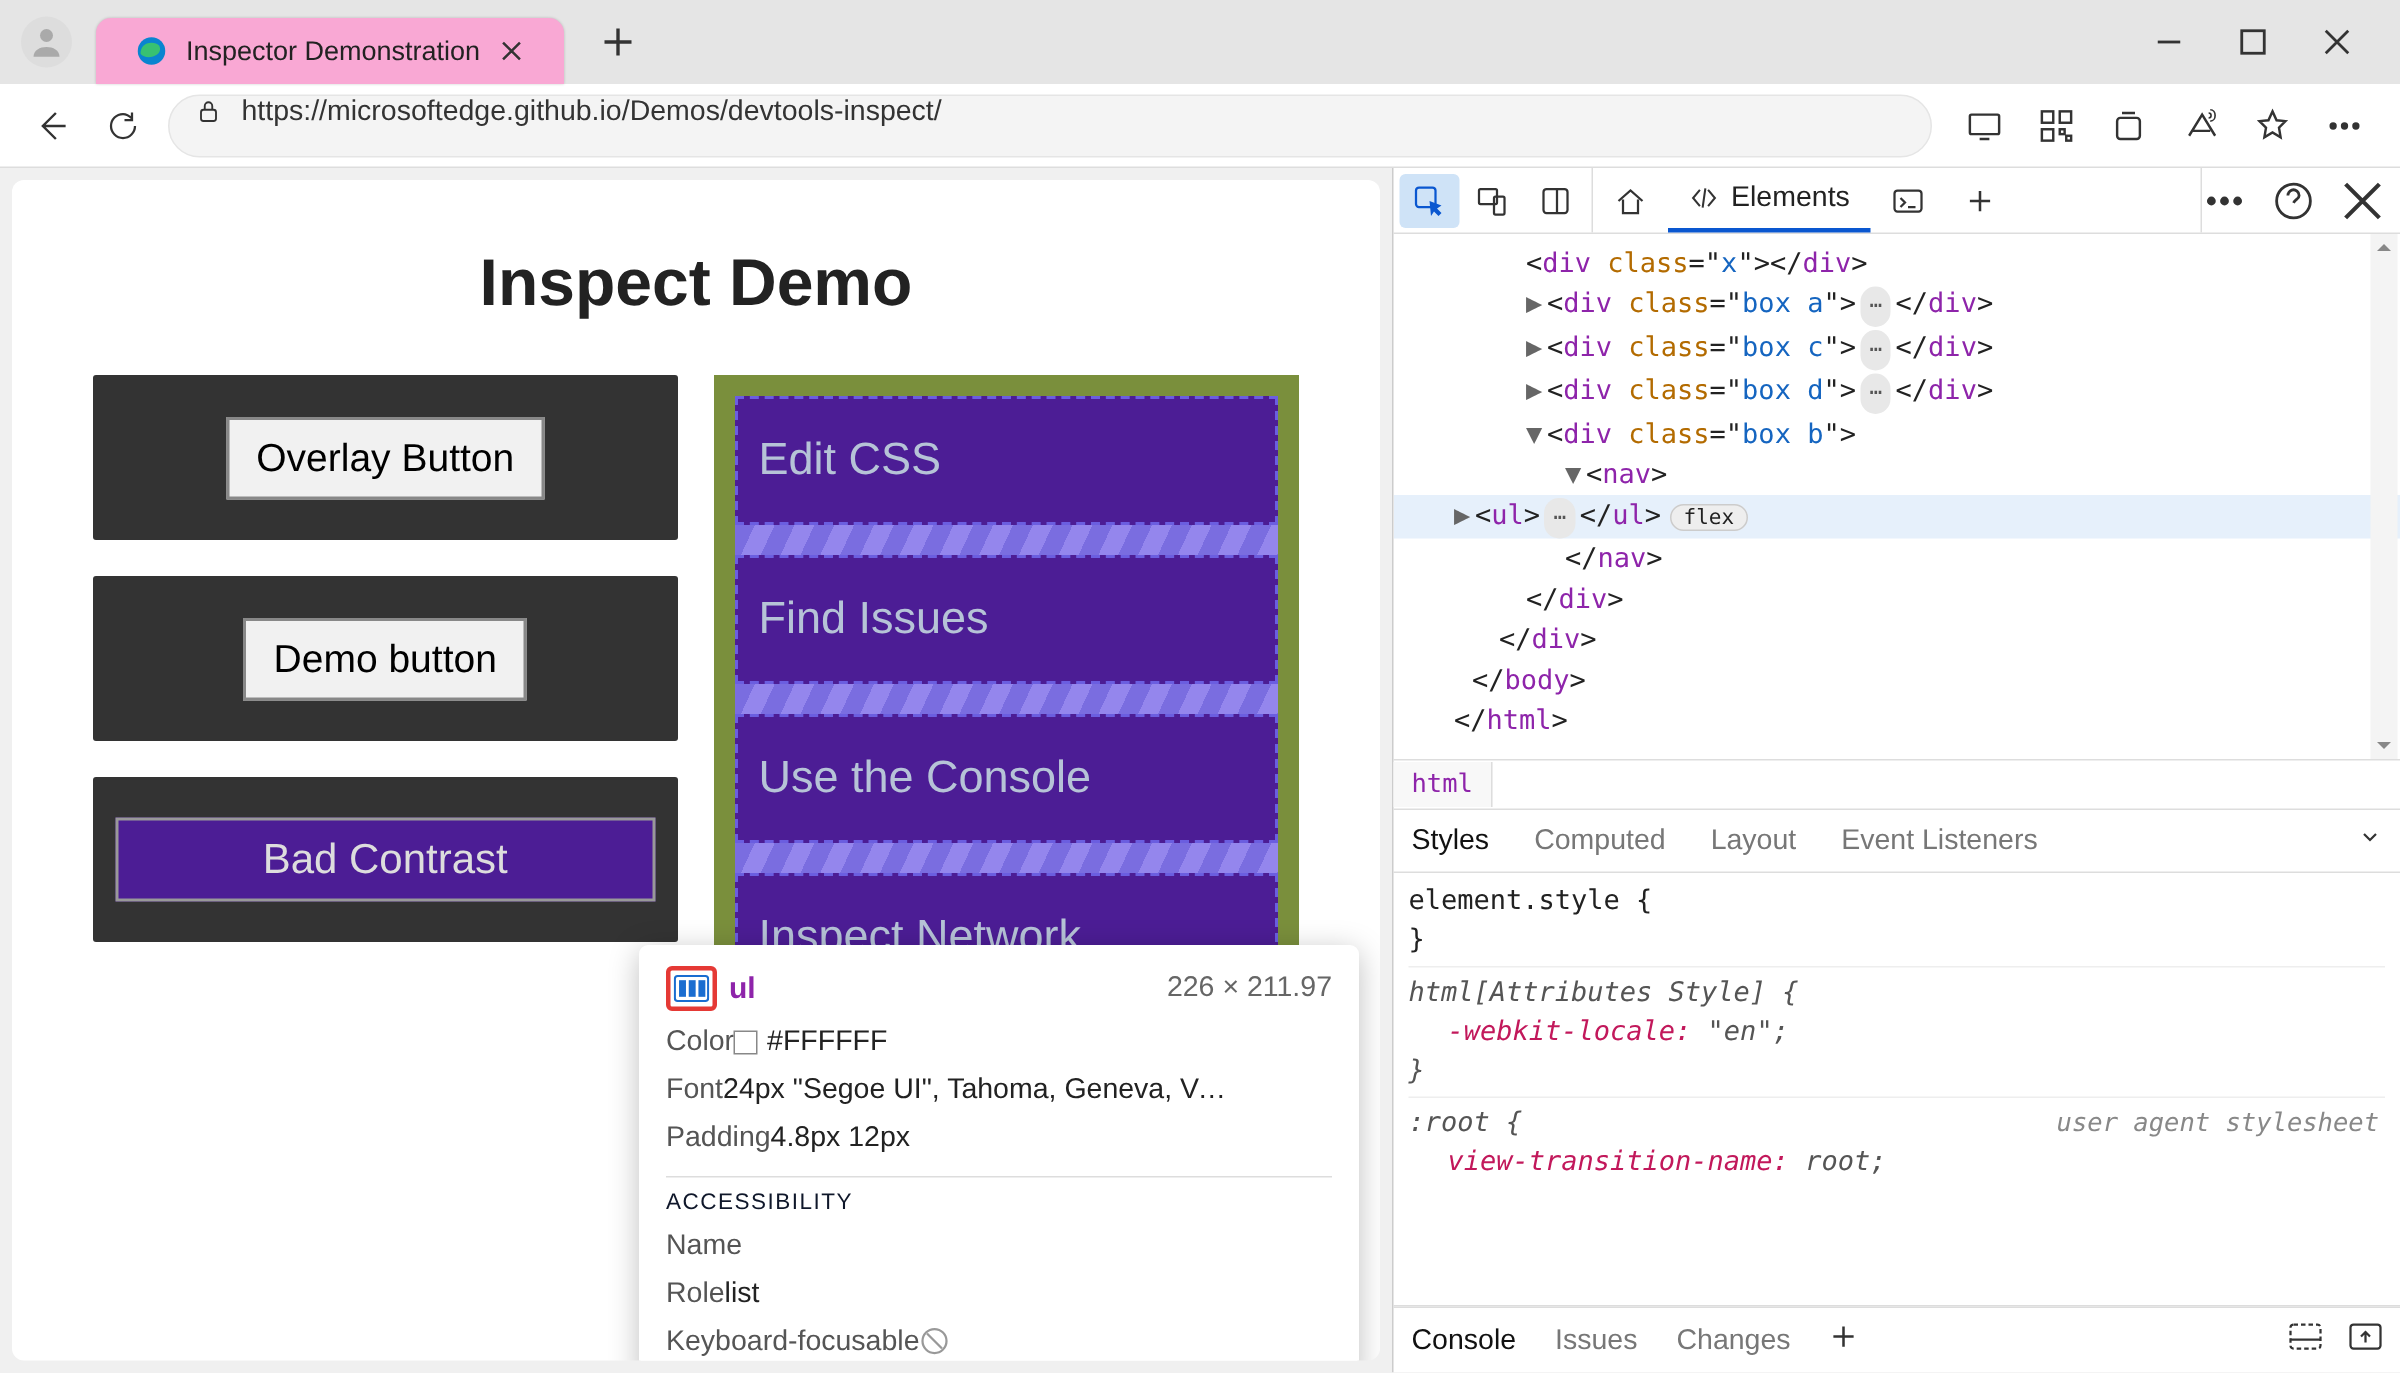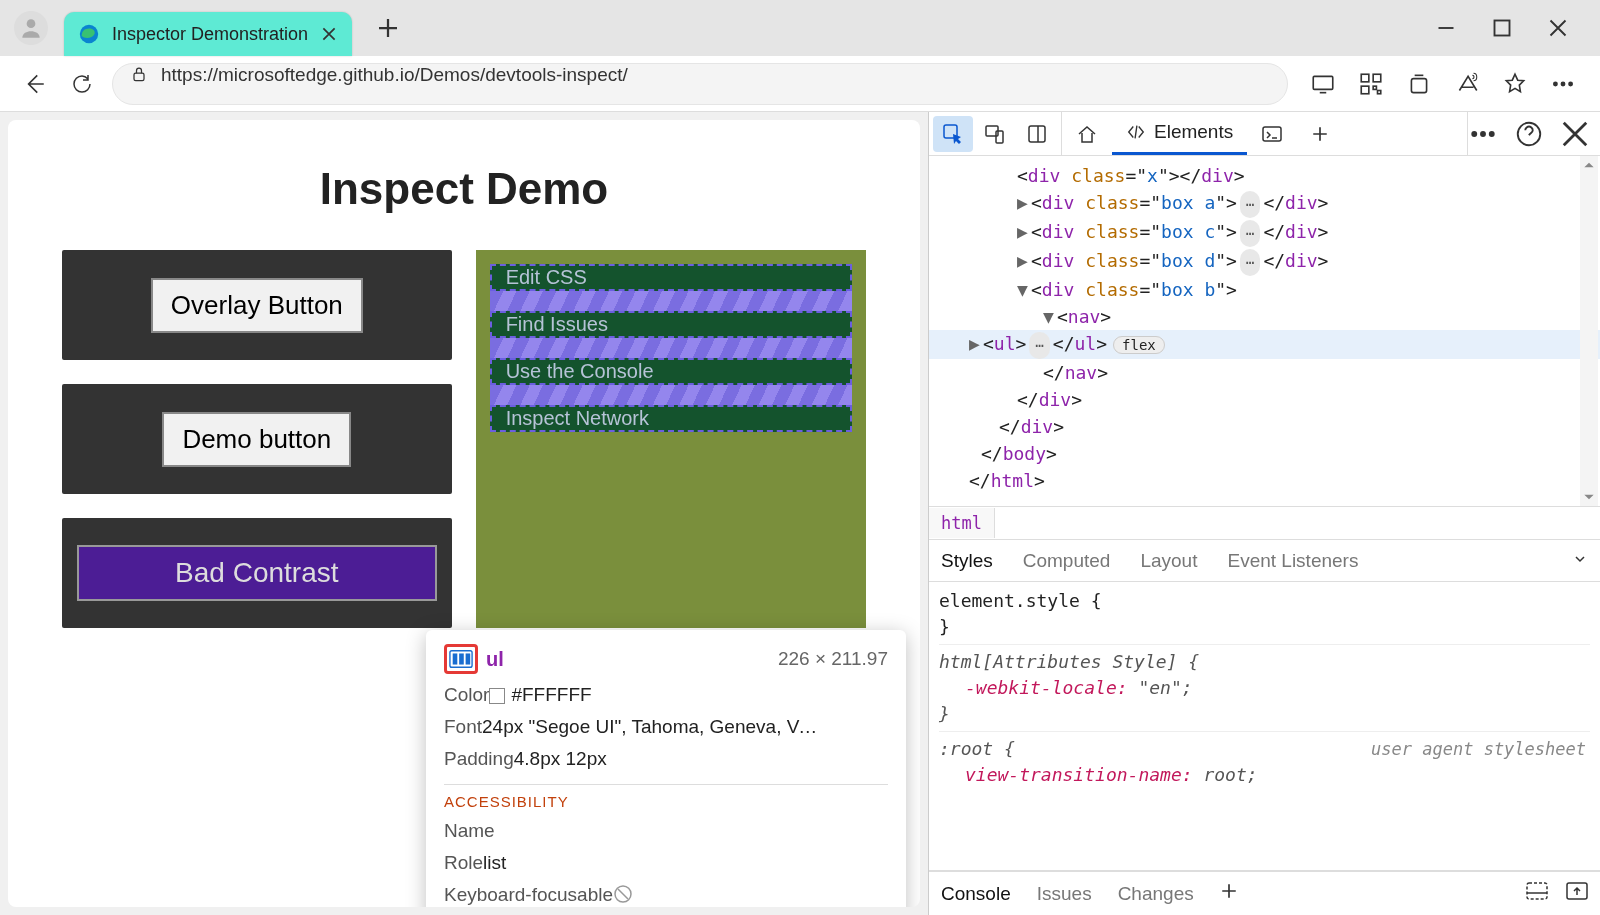--- a/index.html
+++ b/index.html
@@ -1,21 +1,21 @@
 <!DOCTYPE html>
 <html><head>
 <meta charset="utf-8">
 <style>
   *{box-sizing:border-box;margin:0;padding:0}
   body{font-family:"Segoe UI",Tahoma,Geneva,Verdana,sans-serif;background:#f0f0f0;width:1600px;height:915px;overflow:hidden;font-size:16px;color:#222}
   
   .tabstrip{height:56px;background:#e5e5e5;display:flex;align-items:center;padding:0 8px;gap:10px}
   .profile{width:34px;height:34px;border-radius:50%;background:#ddd;display:flex;align-items:center;justify-content:center;margin:0 6px}
   .profile svg{width:26px;height:26px;fill:#888}
-  .tab{display:flex;align-items:center;gap:12px;background:#5eead4;border-radius:10px 10px 0 0;padding:10px 14px;box-shadow:0 0 2px rgba(0,0,0,.2);height:44px;margin-top:12px}
+  .tab{display:flex;align-items:center;gap:12px;background:#f9a8d4;border-radius:10px 10px 0 0;padding:10px 26px;box-shadow:0 0 2px rgba(0,0,0,.2);height:44px;margin-top:12px}
   .tab .edge-icon{width:22px;height:22px;display:inline-block}
   .tab-title{font-size:18px}
   .tab-close{width:18px;height:18px;display:flex;align-items:center;justify-content:center}
   .newtab{width:24px;height:24px;margin-left:14px;display:flex;align-items:center;justify-content:center}
   .wincontrols{margin-left:auto;display:flex;gap:36px;padding-right:24px}
   .wincontrols span{width:20px;height:20px;display:flex;align-items:center;justify-content:center}
   .toolbar{height:56px;background:#fff;display:flex;align-items:center;padding:0 16px;gap:12px;border-bottom:1px solid #ddd}
   .toolbar .icon-btn{width:36px;height:36px;display:flex;align-items:center;justify-content:center;color:#333}
   .addrbar{flex:1;height:42px;border-radius:21px;background:#f4f4f4;border:1px solid #e5e5e5;display:flex;align-items:flex-start;padding:0 16px;gap:12px;font-size:19px;color:#333}
   .addrbar .lock{width:20px;height:20px}
@@ -28,35 +28,35 @@
   .devtools{flex:1;background:#fff;border-left:1px solid #ccc;display:flex;flex-direction:column;position:relative}
   
   .page h1{font-size:44px;font-weight:700;text-align:center;margin-top:44px}
   .boxes{display:flex;gap:24px;padding:36px 54px}
   .col{display:flex;flex-direction:column;gap:24px;width:400px}
   .dbox{background:#333;display:flex;align-items:center;justify-content:center;height:110px;border-radius:2px}
   .dbox button{font-size:26px;padding:10px 18px;background:#f1f1f1;border:2px solid #888;font-family:inherit}
   .dbox.bad button{background:#4c1d95;color:#ddd;border-color:#999;width:360px;font-size:28px}
   .navbox{background:#7a8f3c;padding:14px;width:400px;height:auto}
   .navbox ul{list-style:none;background:transparent;position:relative}
-  .navbox li{background:#14532d;color:#b6c3d7;font-size:20px;padding:0 14px;margin-bottom:0;border:2px dashed #6b5ee0}
+  .navbox li{background:#4c1d95;color:#b6c3d7;font-size:30px;padding:24px 14px;margin-bottom:0;border:2px dashed #6b5ee0}
   .spgap{height:20px;background:repeating-linear-gradient(115deg,#7a6de0 0 12px,#9486ed 12px 24px)}
   
   .inspect-tip{position:absolute;left:418px;top:510px;width:480px;background:#fff;border-radius:6px;box-shadow:0 4px 20px rgba(0,0,0,.25);padding:14px 18px;font-size:19px;color:#444}
   .inspect-tip .tiphdr{display:flex;align-items:center;gap:8px}
   .tipbadge{border:3px solid #e53935;padding:2px;border-radius:4px}
   .tipbadge svg{width:24px;height:20px;display:block}
   .tiphdr .elname{color:#8e24aa;font-weight:600;font-size:20px}
   .tiphdr .dim{margin-left:auto;color:#666}
   .tiprow{display:flex;margin-top:10px}
   .tiprow .k{color:#555}
   .tiprow .v{color:#222}
   .swatch{display:inline-block;width:16px;height:16px;border:1px solid #888;vertical-align:middle;margin-right:6px}
   .tiphr{margin:14px 0 8px;border:none;border-top:1px solid #ddd}
-  .tipsec{font-size:15px;letter-spacing:1px;color:#c2410c}
+  .tipsec{font-size:15px;letter-spacing:1px;color:#0f172a}
   .ban svg{width:20px;height:20px}
   
   .dt-head{height:44px;border-bottom:1px solid #ddd;display:flex;align-items:center}
   .dt-btngrp{display:flex;gap:2px;padding:4px 4px;border-right:1px solid #ddd;height:100%}
   .dt-btn{width:40px;height:36px;display:flex;align-items:center;justify-content:center;border-radius:4px}
   .dt-btn.active{background:#cfe3f7}
   .dt-tabs{display:flex;align-items:center;height:100%}
   .dt-tab{padding:0 14px;height:100%;display:flex;align-items:center;gap:8px;font-size:19px;color:#333}
   .dt-tab.active{border-bottom:3px solid #0a57d0;color:#222}
   .dt-right{margin-left:auto;display:flex;align-items:center;gap:16px;padding-right:10px;border-left:1px solid #ddd;height:100%}

